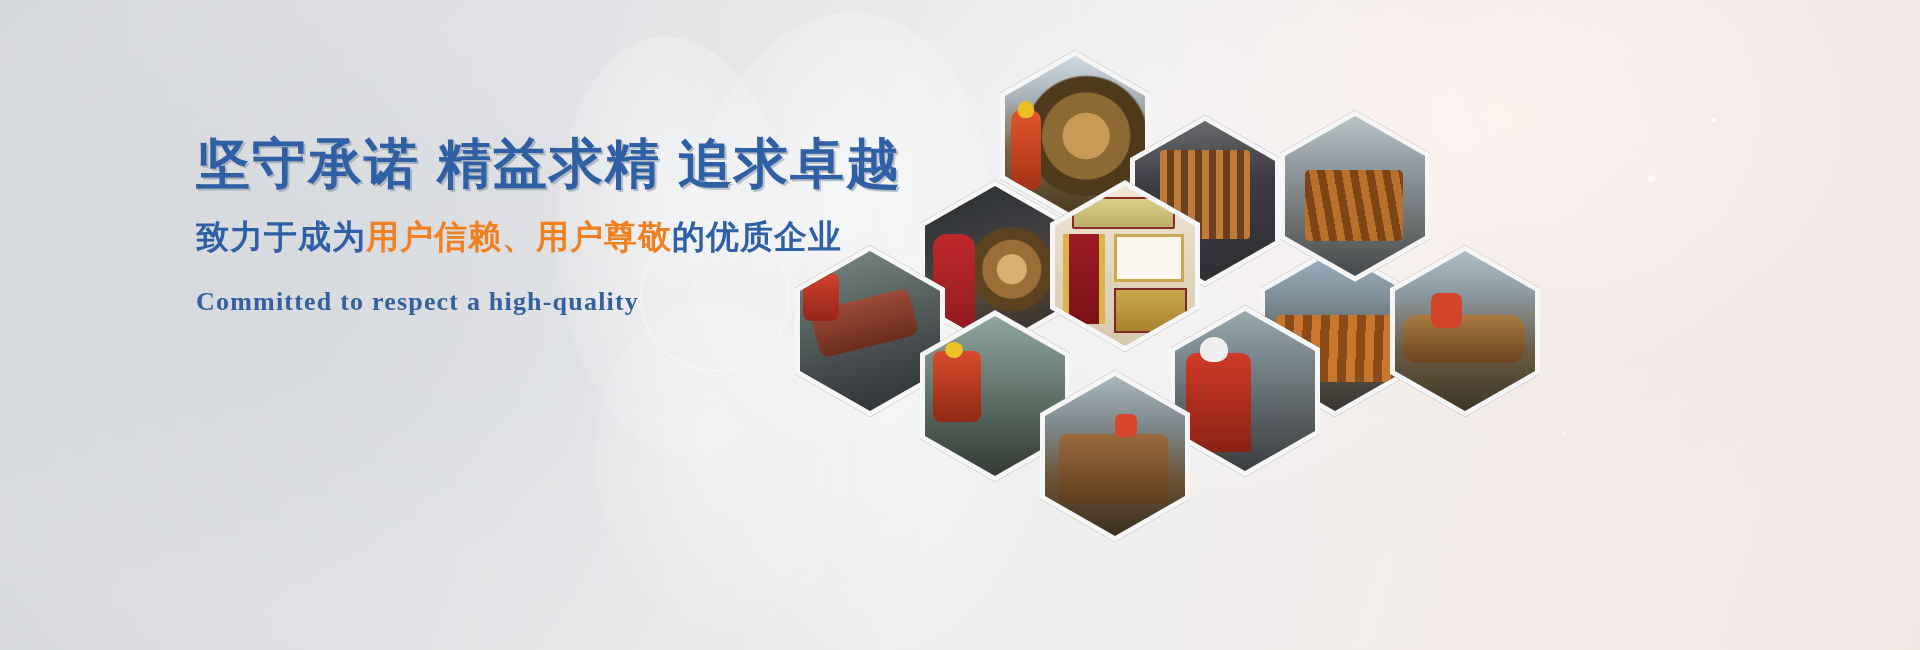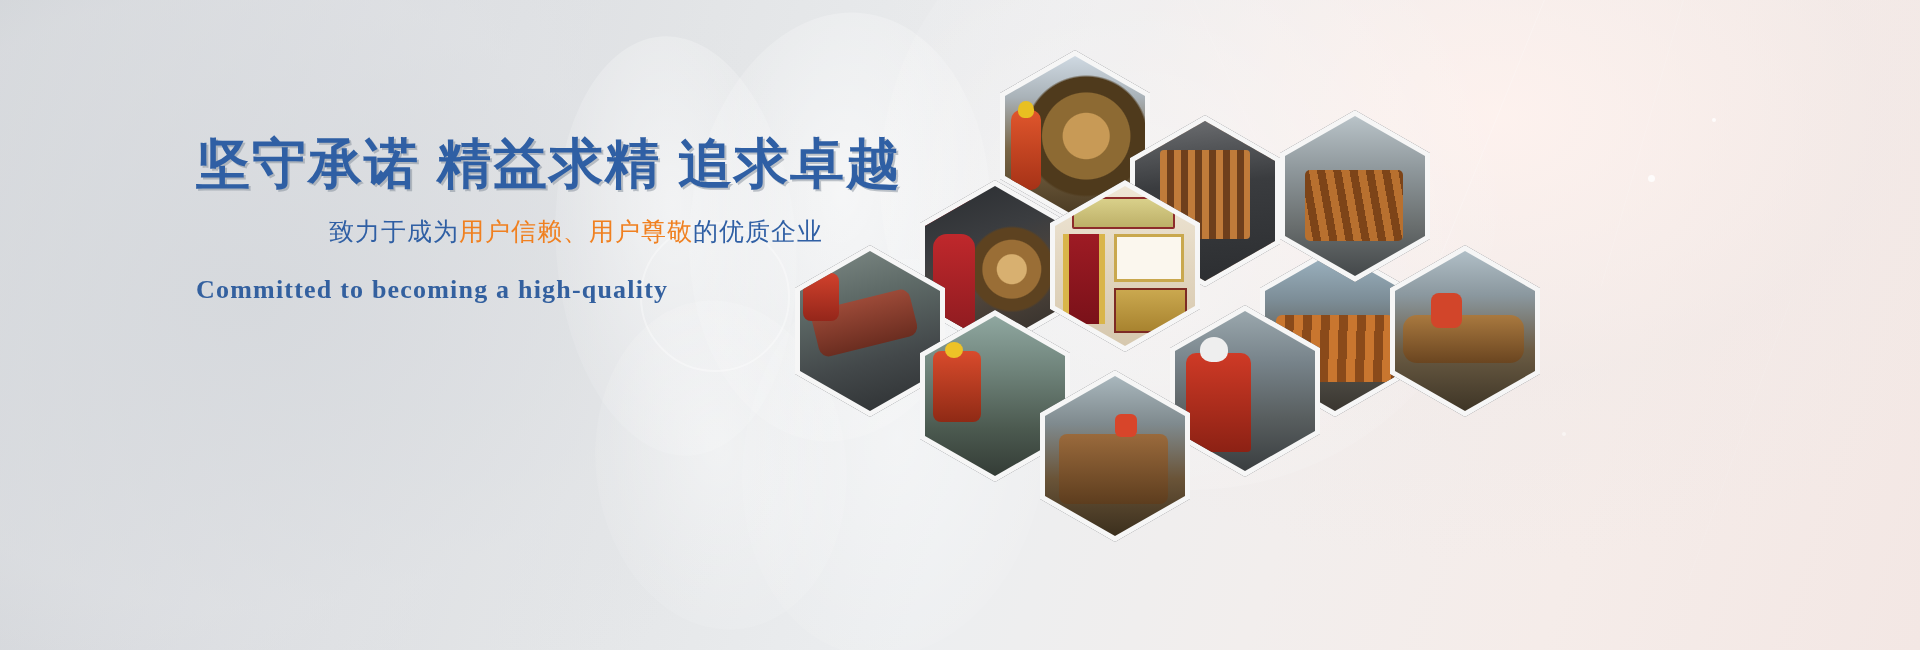--- a/index.html
+++ b/index.html
@@ -49,22 +49,22 @@
   
   #copy{ position:absolute; left:196px; top:132px; width:760px; }
 
   .headline{
     font-size:54px; font-weight:bold; letter-spacing:2px; line-height:1.16;
     color:#2f5fa4;
     text-shadow:2px 2px 0 rgba(120,130,145,.45);
     white-space:nowrap;
   }
   .subline{
-    margin-top:20px; font-size:25px; font-weight:normal; letter-spacing:1px;
-    color:#2f5fa4; white-space:nowrap;text-align:center;
+    margin-top:20px; font-size:33px; font-weight:bold; letter-spacing:1px;
+    color:#2f5fa4; white-space:nowrap;
   }
   .subline .hl{ color:#f08020; }
 
   .english{
     margin-top:24px;
     font-family:"Liberation Serif","DejaVu Serif",serif;
     font-size:26px; font-weight:bold; letter-spacing:1.2px; line-height:1.42;
     color:#33609f;
   }
   .english div{ white-space:nowrap; }
@@ -170,21 +170,21 @@
 
   <div id="copy">
 
     <div class="headline">坚守承诺  精益求精 追求卓越</div>
 
     <div class="subline">
       <span>致力于成为</span><span class="hl">用户信赖</span><span class="hl">、</span><span class="hl">用户尊敬</span><span>的优质企业</span>
     </div>
 
     <div class="english">
-      <div>Committed to becoming a high-quality</div>
+      <div>Committed to respect a high-quality</div>
     </div>
   </div>
 
   <div id="hexes">
 
     <div class="hex" style="left:230px;top:0px;">
       <div class="frame"></div>
         <div class="ph p-rotor"></div>
     </div>
 

